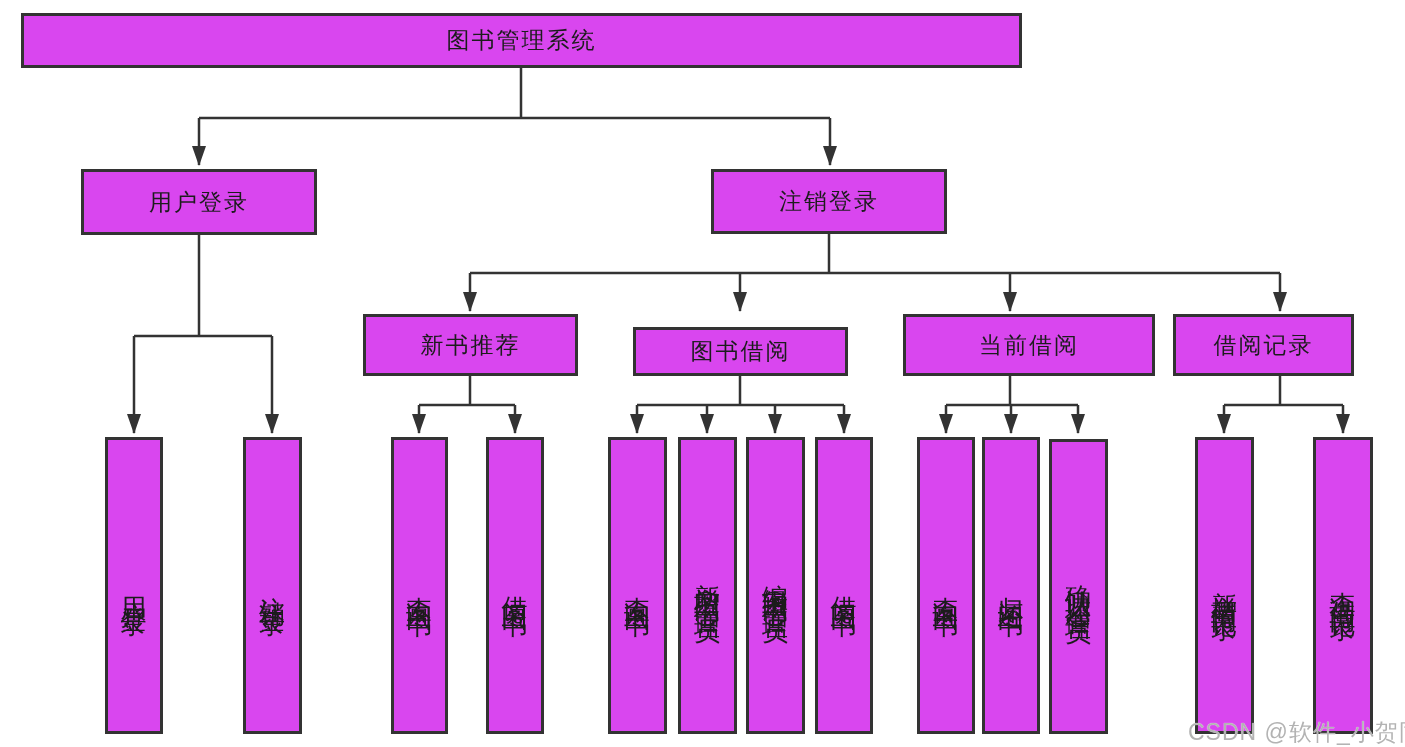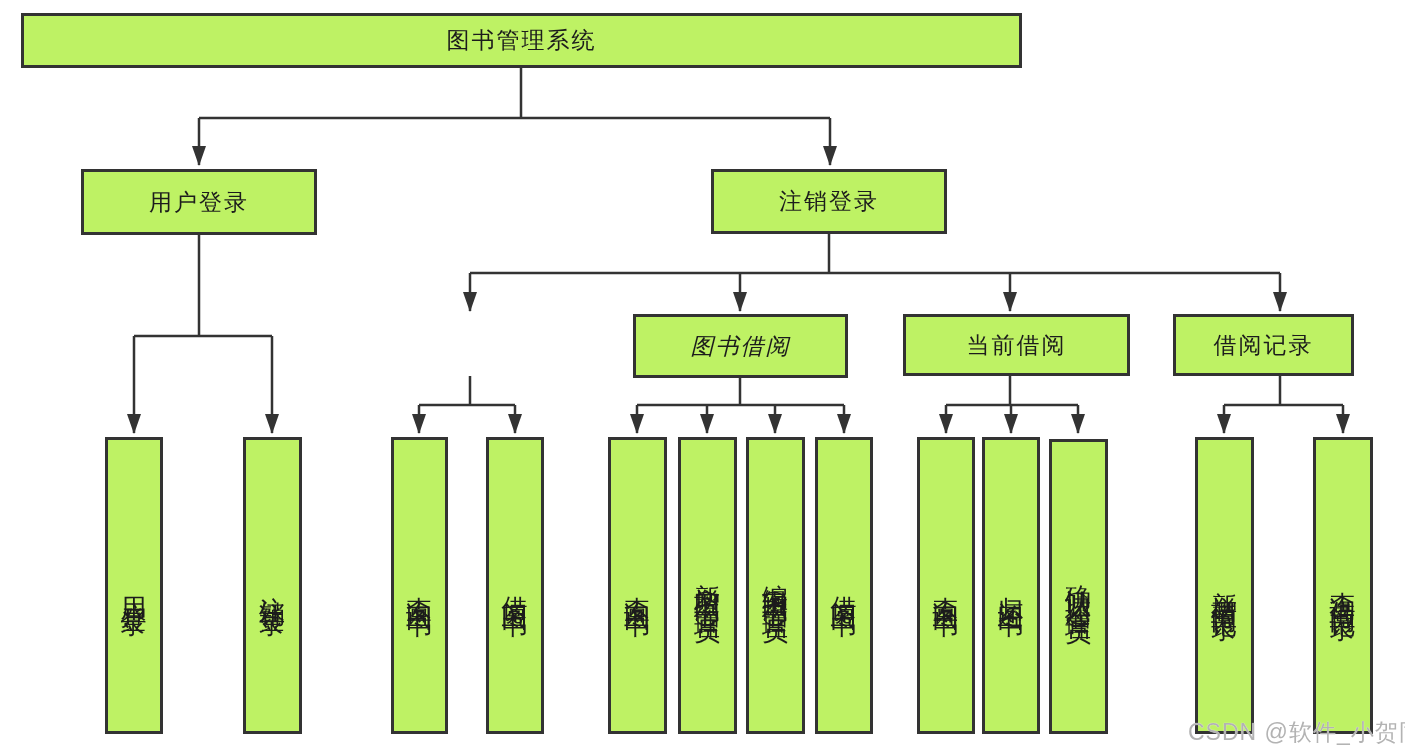--- a/index.html
+++ b/index.html
@@ -12,21 +12,21 @@
     font-family: "Liberation Sans", sans-serif;
   }
   .connectors {
     position: absolute;
     left: 0; top: 0;
     z-index: 1;
   }
   .box {
     position: absolute;
     box-sizing: border-box;
-    background: #bef264;
+    background: #d946ef;
     border: 3px solid #333333;
     display: flex;
     align-items: center;
     justify-content: center;
     color: #1c1c1c;
     z-index: 2;
     text-align: center;
   }
   .hbox {
     font-size: 23px;
@@ -98,22 +98,23 @@
       <line x1="1224" y1="405" x2="1224" y2="433" marker-end="url(#arw)"></line>
       <line x1="1343" y1="405" x2="1343" y2="433" marker-end="url(#arw)"></line>
     </g>
   </svg>
 
   <div class="box hbox" style="left:21px;top:13px;width:1001px;height:55px;">图书管理系统</div>
 
   <div class="box hbox" style="left:81px;top:169px;width:236px;height:66px;">用户登录</div>
   <div class="box hbox" style="left:711px;top:169px;width:236px;height:65px;">注销登录</div>
 
-  <div class="box hbox" style="left:633px;top:314px;width:215px;height:64px;font-style:italic;">图书借阅</div>
-  <div class="box hbox" style="left:903px;top:314px;width:227px;height:62px;">当前借阅</div>
+  <div class="box hbox" style="left:363px;top:314px;width:215px;height:62px;">新书推荐</div>
+  <div class="box hbox" style="left:633px;top:327px;width:215px;height:49px;">图书借阅</div>
+  <div class="box hbox" style="left:903px;top:314px;width:252px;height:62px;">当前借阅</div>
   <div class="box hbox" style="left:1173px;top:314px;width:181px;height:62px;">借阅记录</div>
 
   <div class="box vbox" style="left:105px;top:437px;width:58px;height:297px;">用户登录</div>
   <div class="box vbox" style="left:243px;top:437px;width:59px;height:297px;">注销登录</div>
 
   <div class="box vbox" style="left:391px;top:437px;width:57px;height:297px;">查询图书</div>
   <div class="box vbox" style="left:486px;top:437px;width:58px;height:297px;">借阅图书</div>
 
   <div class="box vbox" style="left:608px;top:437px;width:59px;height:297px;">查询图书</div>
   <div class="box vbox" style="left:678px;top:437px;width:59px;height:297px;">新增图书（管理员）</div>

